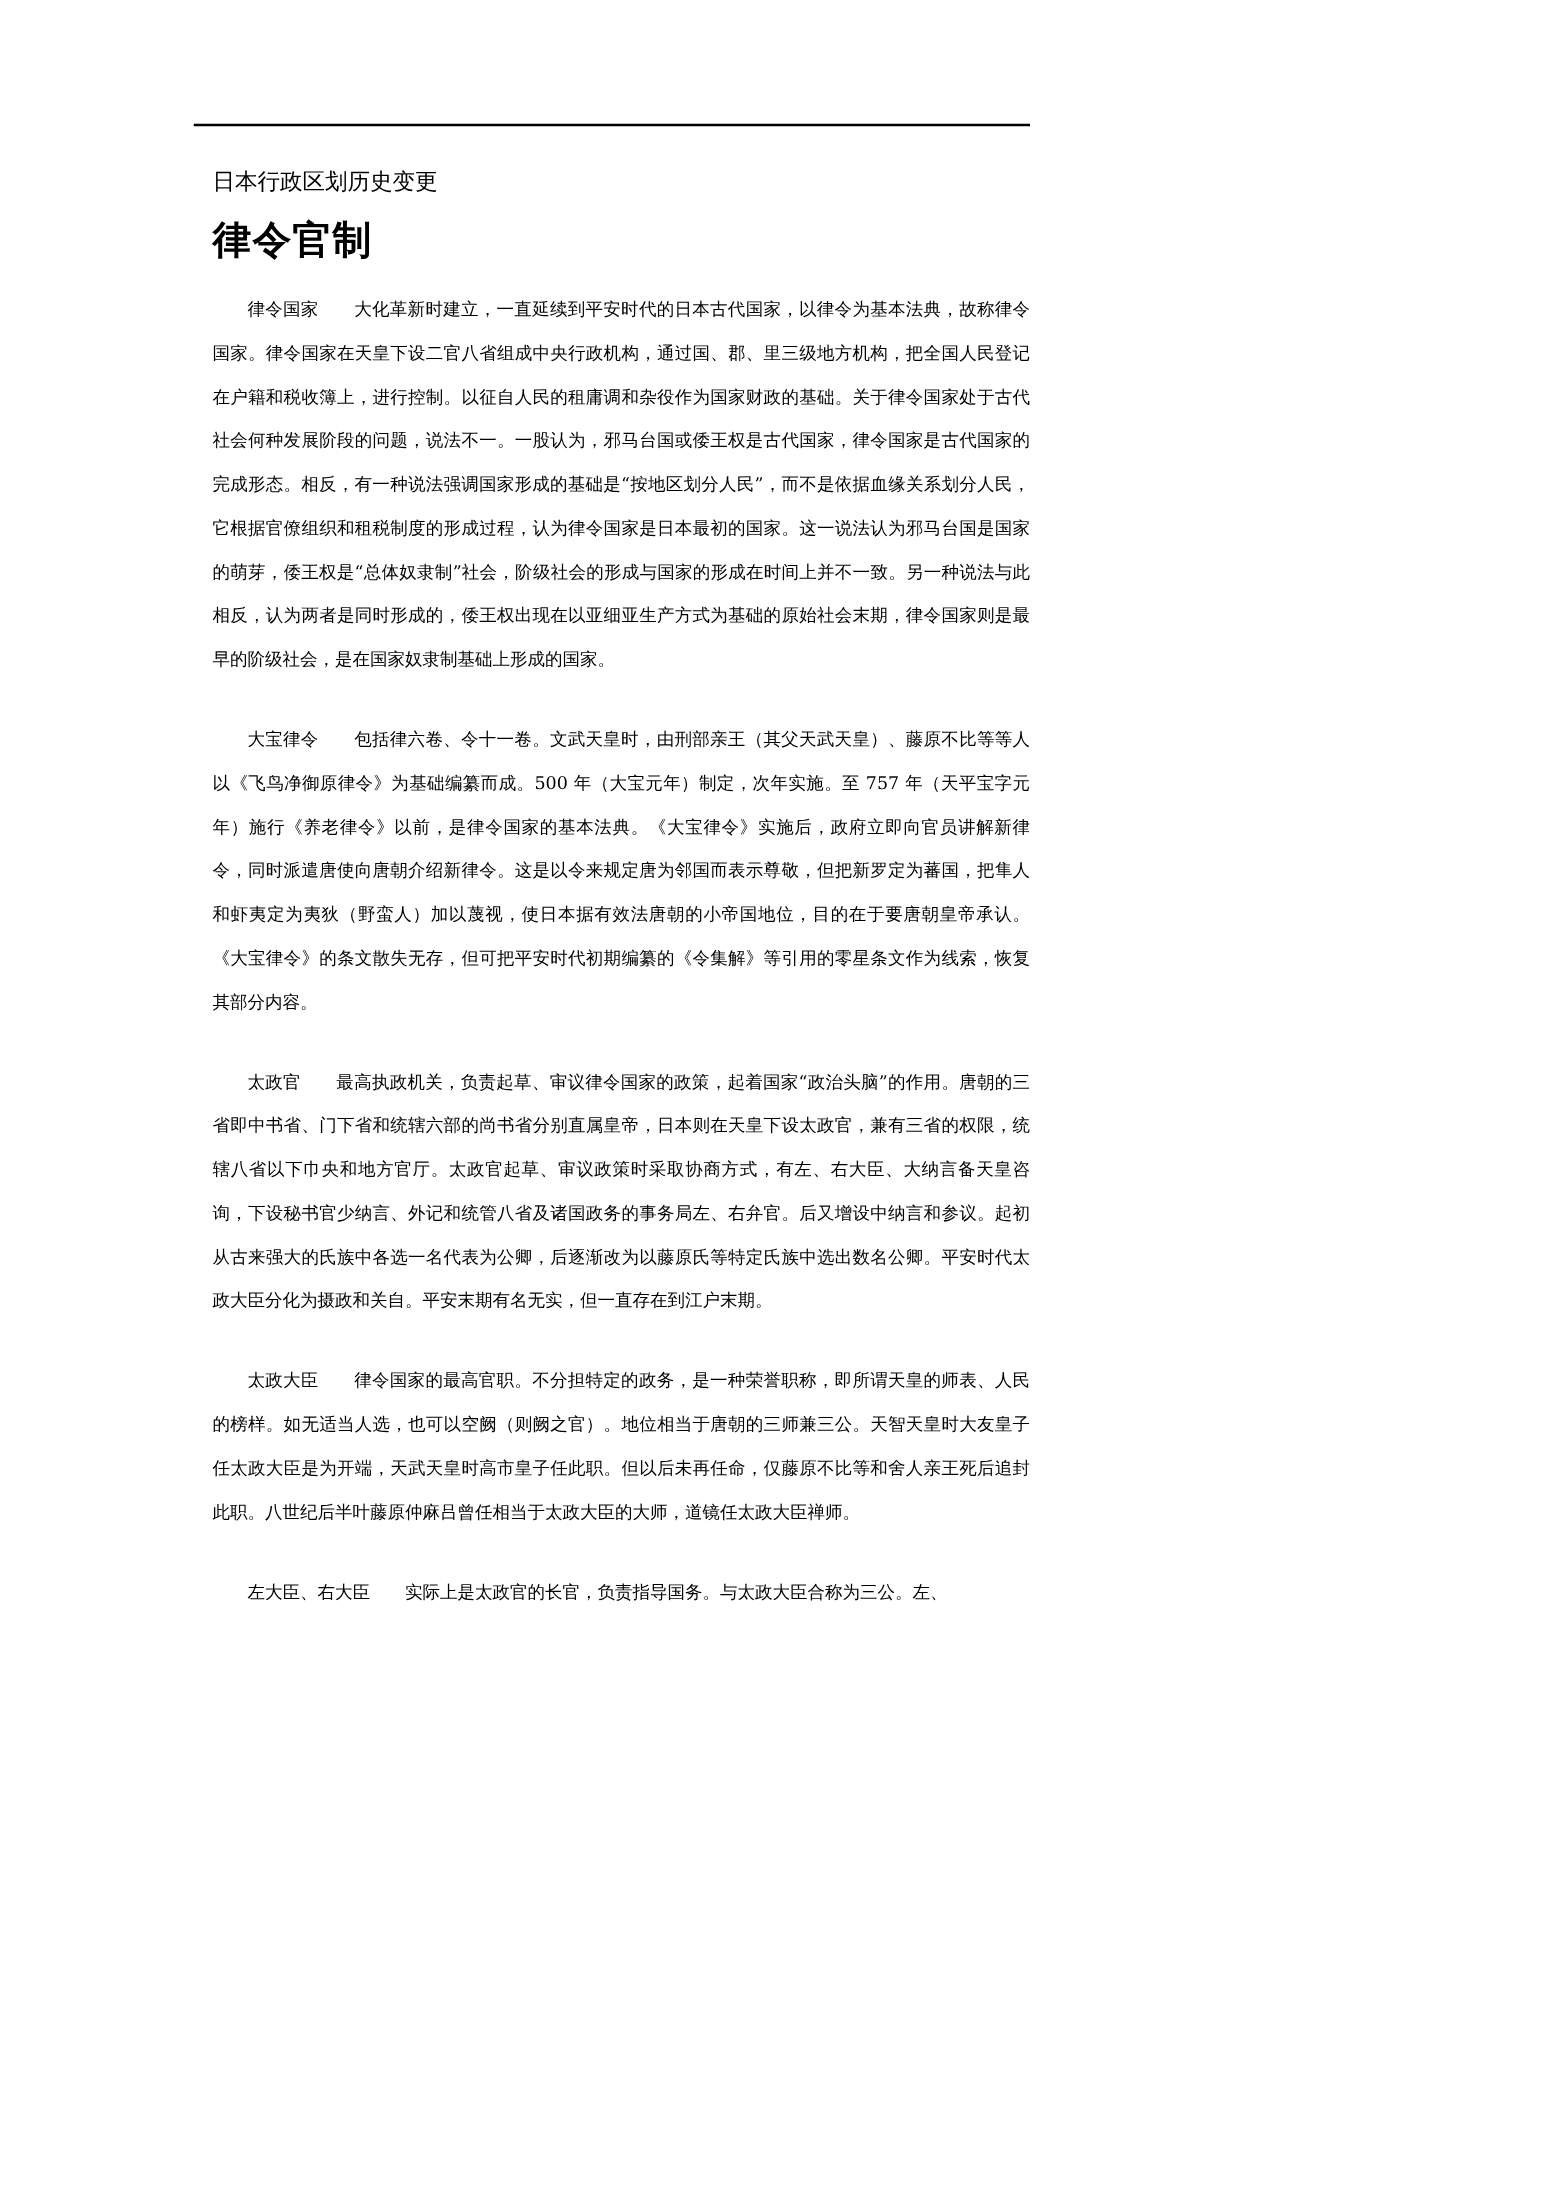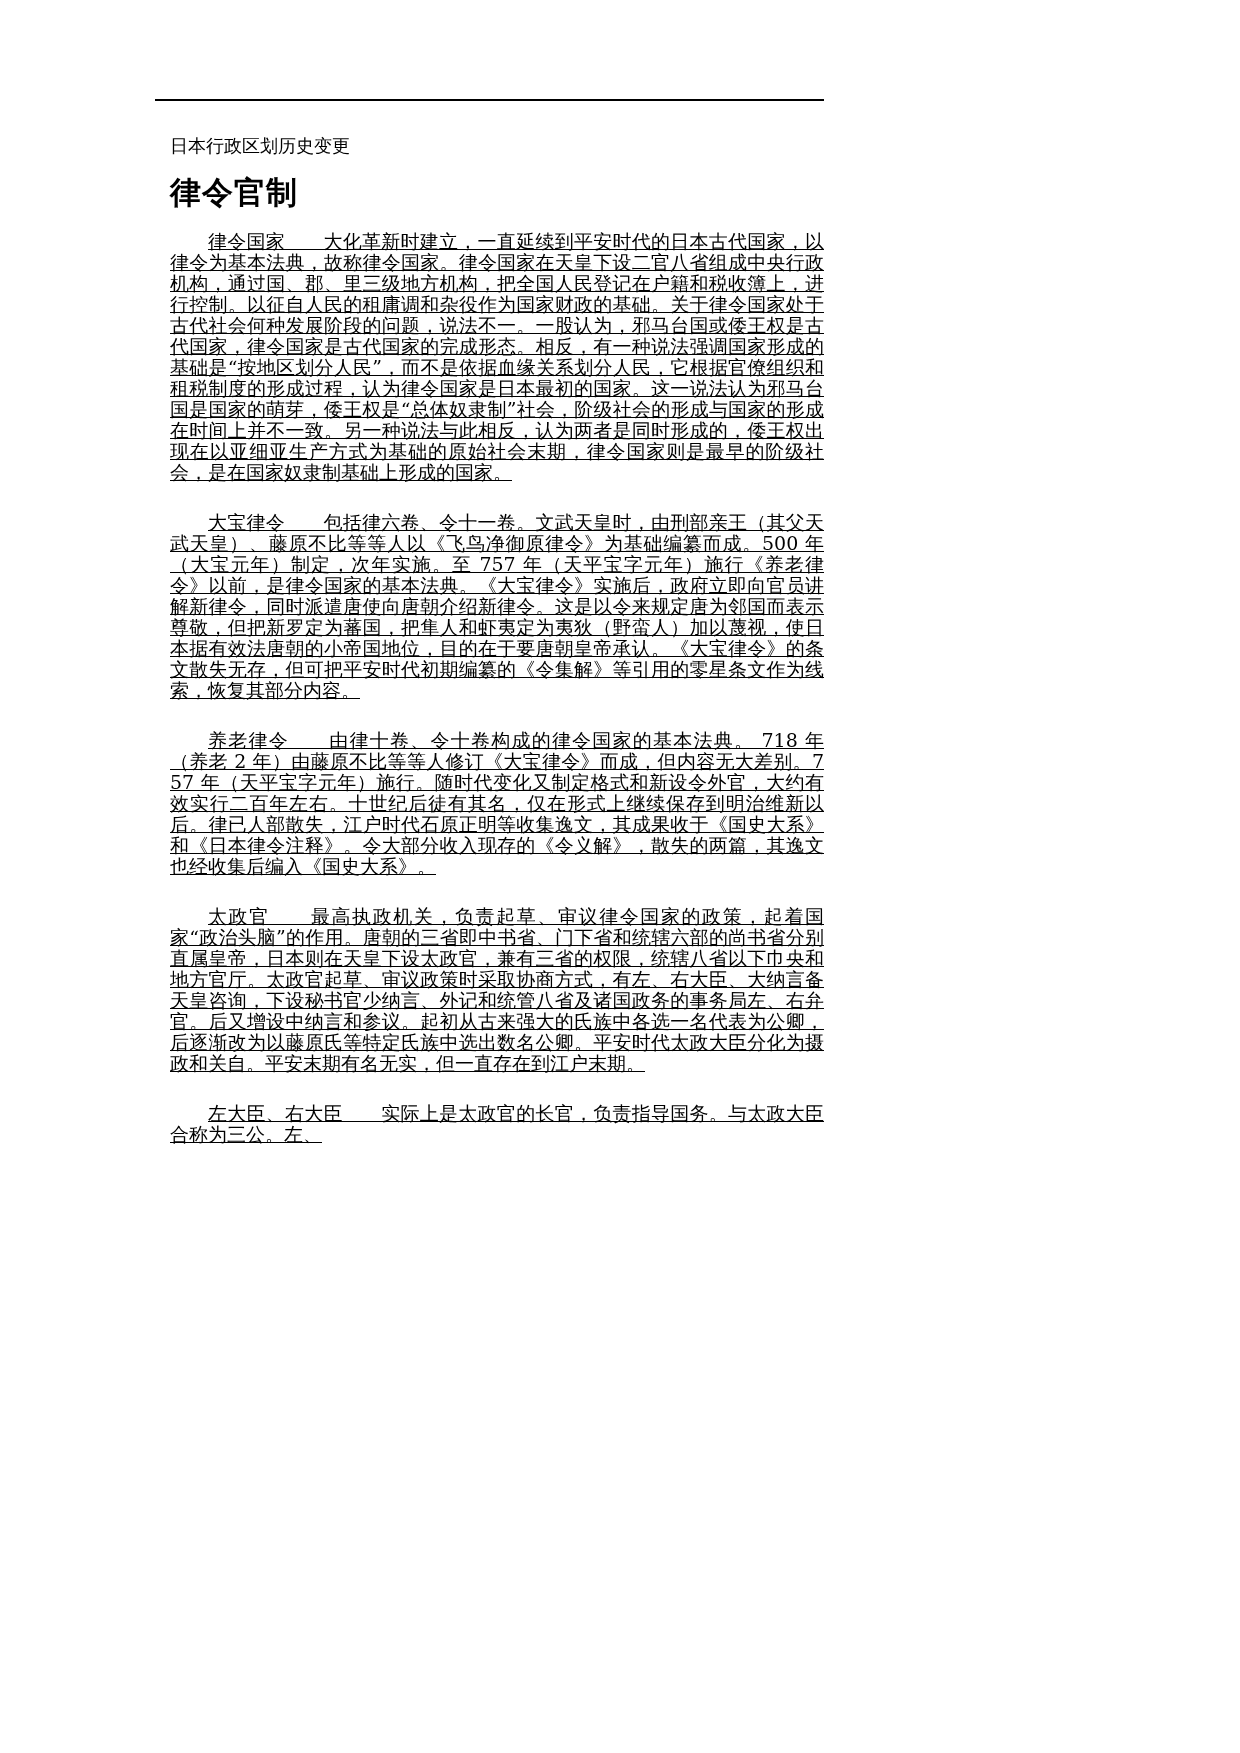--- a/index.html
+++ b/index.html
@@ -28,44 +28,43 @@
     margin-bottom: 14px;
   }
   .doc-title {
     font-size: 31px;
     line-height: 42px;
     font-weight: bold;
     letter-spacing: 1px;
     margin-bottom: 18px;
   }
   .para {
-    font-size: 19px;
-    line-height: 21px;
+    font-size: 14px;
+    line-height: 35px;
     text-align: justify;
     text-indent: 2em;
     margin-bottom: 29px;
     word-break: break-all;
-    text-decoration: underline;
   }
 </style>
 </head>
 <body>
 
 <div class="page">
 
   <div class="header-rule"></div>
 
   <div class="header-text">日本行政区划历史变更</div>
 
   <h1 class="doc-title">律令官制</h1>
 
   <p class="para">律令国家　　大化革新时建立，一直延续到平安时代的日本古代国家，以律令为基本法典，故称律令国家。律令国家在天皇下设二官八省组成中央行政机构，通过国、郡、里三级地方机构，把全国人民登记在户籍和税收簿上，进行控制。以征自人民的租庸调和杂役作为国家财政的基础。关于律令国家处于古代社会何种发展阶段的问题，说法不一。一股认为，邪马台国或倭王权是古代国家，律令国家是古代国家的完成形态。相反，有一种说法强调国家形成的基础是“按地区划分人民”，而不是依据血缘关系划分人民，它根据官僚组织和租税制度的形成过程，认为律令国家是日本最初的国家。这一说法认为邪马台国是国家的萌芽，倭王权是“总体奴隶制”社会，阶级社会的形成与国家的形成在时间上并不一致。另一种说法与此相反，认为两者是同时形成的，倭王权出现在以亚细亚生产方式为基础的原始社会末期，律令国家则是最早的阶级社会，是在国家奴隶制基础上形成的国家。</p>
 
   <p class="para">大宝律令　　包括律六卷、令十一卷。文武天皇时，由刑部亲王（其父天武天皇）、藤原不比等等人以《飞鸟净御原律令》为基础编纂而成。500 年（大宝元年）制定，次年实施。至 757 年（天平宝字元年）施行《养老律令》以前，是律令国家的基本法典。《大宝律令》实施后，政府立即向官员讲解新律令，同时派遣唐使向唐朝介绍新律令。这是以令来规定唐为邻国而表示尊敬，但把新罗定为蕃国，把隼人和虾夷定为夷狄（野蛮人）加以蔑视，使日本据有效法唐朝的小帝国地位，目的在于要唐朝皇帝承认。《大宝律令》的条文散失无存，但可把平安时代初期编纂的《令集解》等引用的零星条文作为线索，恢复其部分内容。</p>
 
-  <p class="para">养老律令　　由律十卷、令十卷构成的律令国家的基本法典。 718 年（养老 2 年）由藤原不比等等人修订《大宝律令》而成，但内容无大差别。757 年（天平宝字元年）施行。随时代变化又制定格式和新设令外官，大约有效实行二百年左右。十世纪后徒有其名，仅在形式上继续保存到明治维新以后。律已人部散失，江户时代石原正明等收集逸文，其成果收于《国史大系》和《日本律令注释》。令大部分收入现存的《令义解》，散失的两篇，其逸文也经收集后编入《国史大系》。</p>
 
   <p class="para">太政官　　最高执政机关，负责起草、审议律令国家的政策，起着国家“政治头脑”的作用。唐朝的三省即中书省、门下省和统辖六部的尚书省分别直属皇帝，日本则在天皇下设太政官，兼有三省的权限，统辖八省以下巾央和地方官厅。太政官起草、审议政策时采取协商方式，有左、右大臣、大纳言备天皇咨询，下设秘书官少纳言、外记和统管八省及诸国政务的事务局左、右弁官。后又增设中纳言和参议。起初从古来强大的氏族中各选一名代表为公卿，后逐渐改为以藤原氏等特定氏族中选出数名公卿。平安时代太政大臣分化为摄政和关自。平安末期有名无实，但一直存在到江户末期。</p>
 
+  <p class="para">太政大臣　　律令国家的最高官职。不分担特定的政务，是一种荣誉职称，即所谓天皇的师表、人民的榜样。如无适当人选，也可以空阙（则阙之官）。地位相当于唐朝的三师兼三公。天智天皇时大友皇子任太政大臣是为开端，天武天皇时高市皇子任此职。但以后未再任命，仅藤原不比等和舍人亲王死后追封此职。八世纪后半叶藤原仲麻吕曾任相当于太政大臣的大师，道镜任太政大臣禅师。</p>
 
   <p class="para">左大臣、右大臣　　实际上是太政官的长官，负责指导国务。与太政大臣合称为三公。左、</p>
 
 </div>
 
 </body></html>

